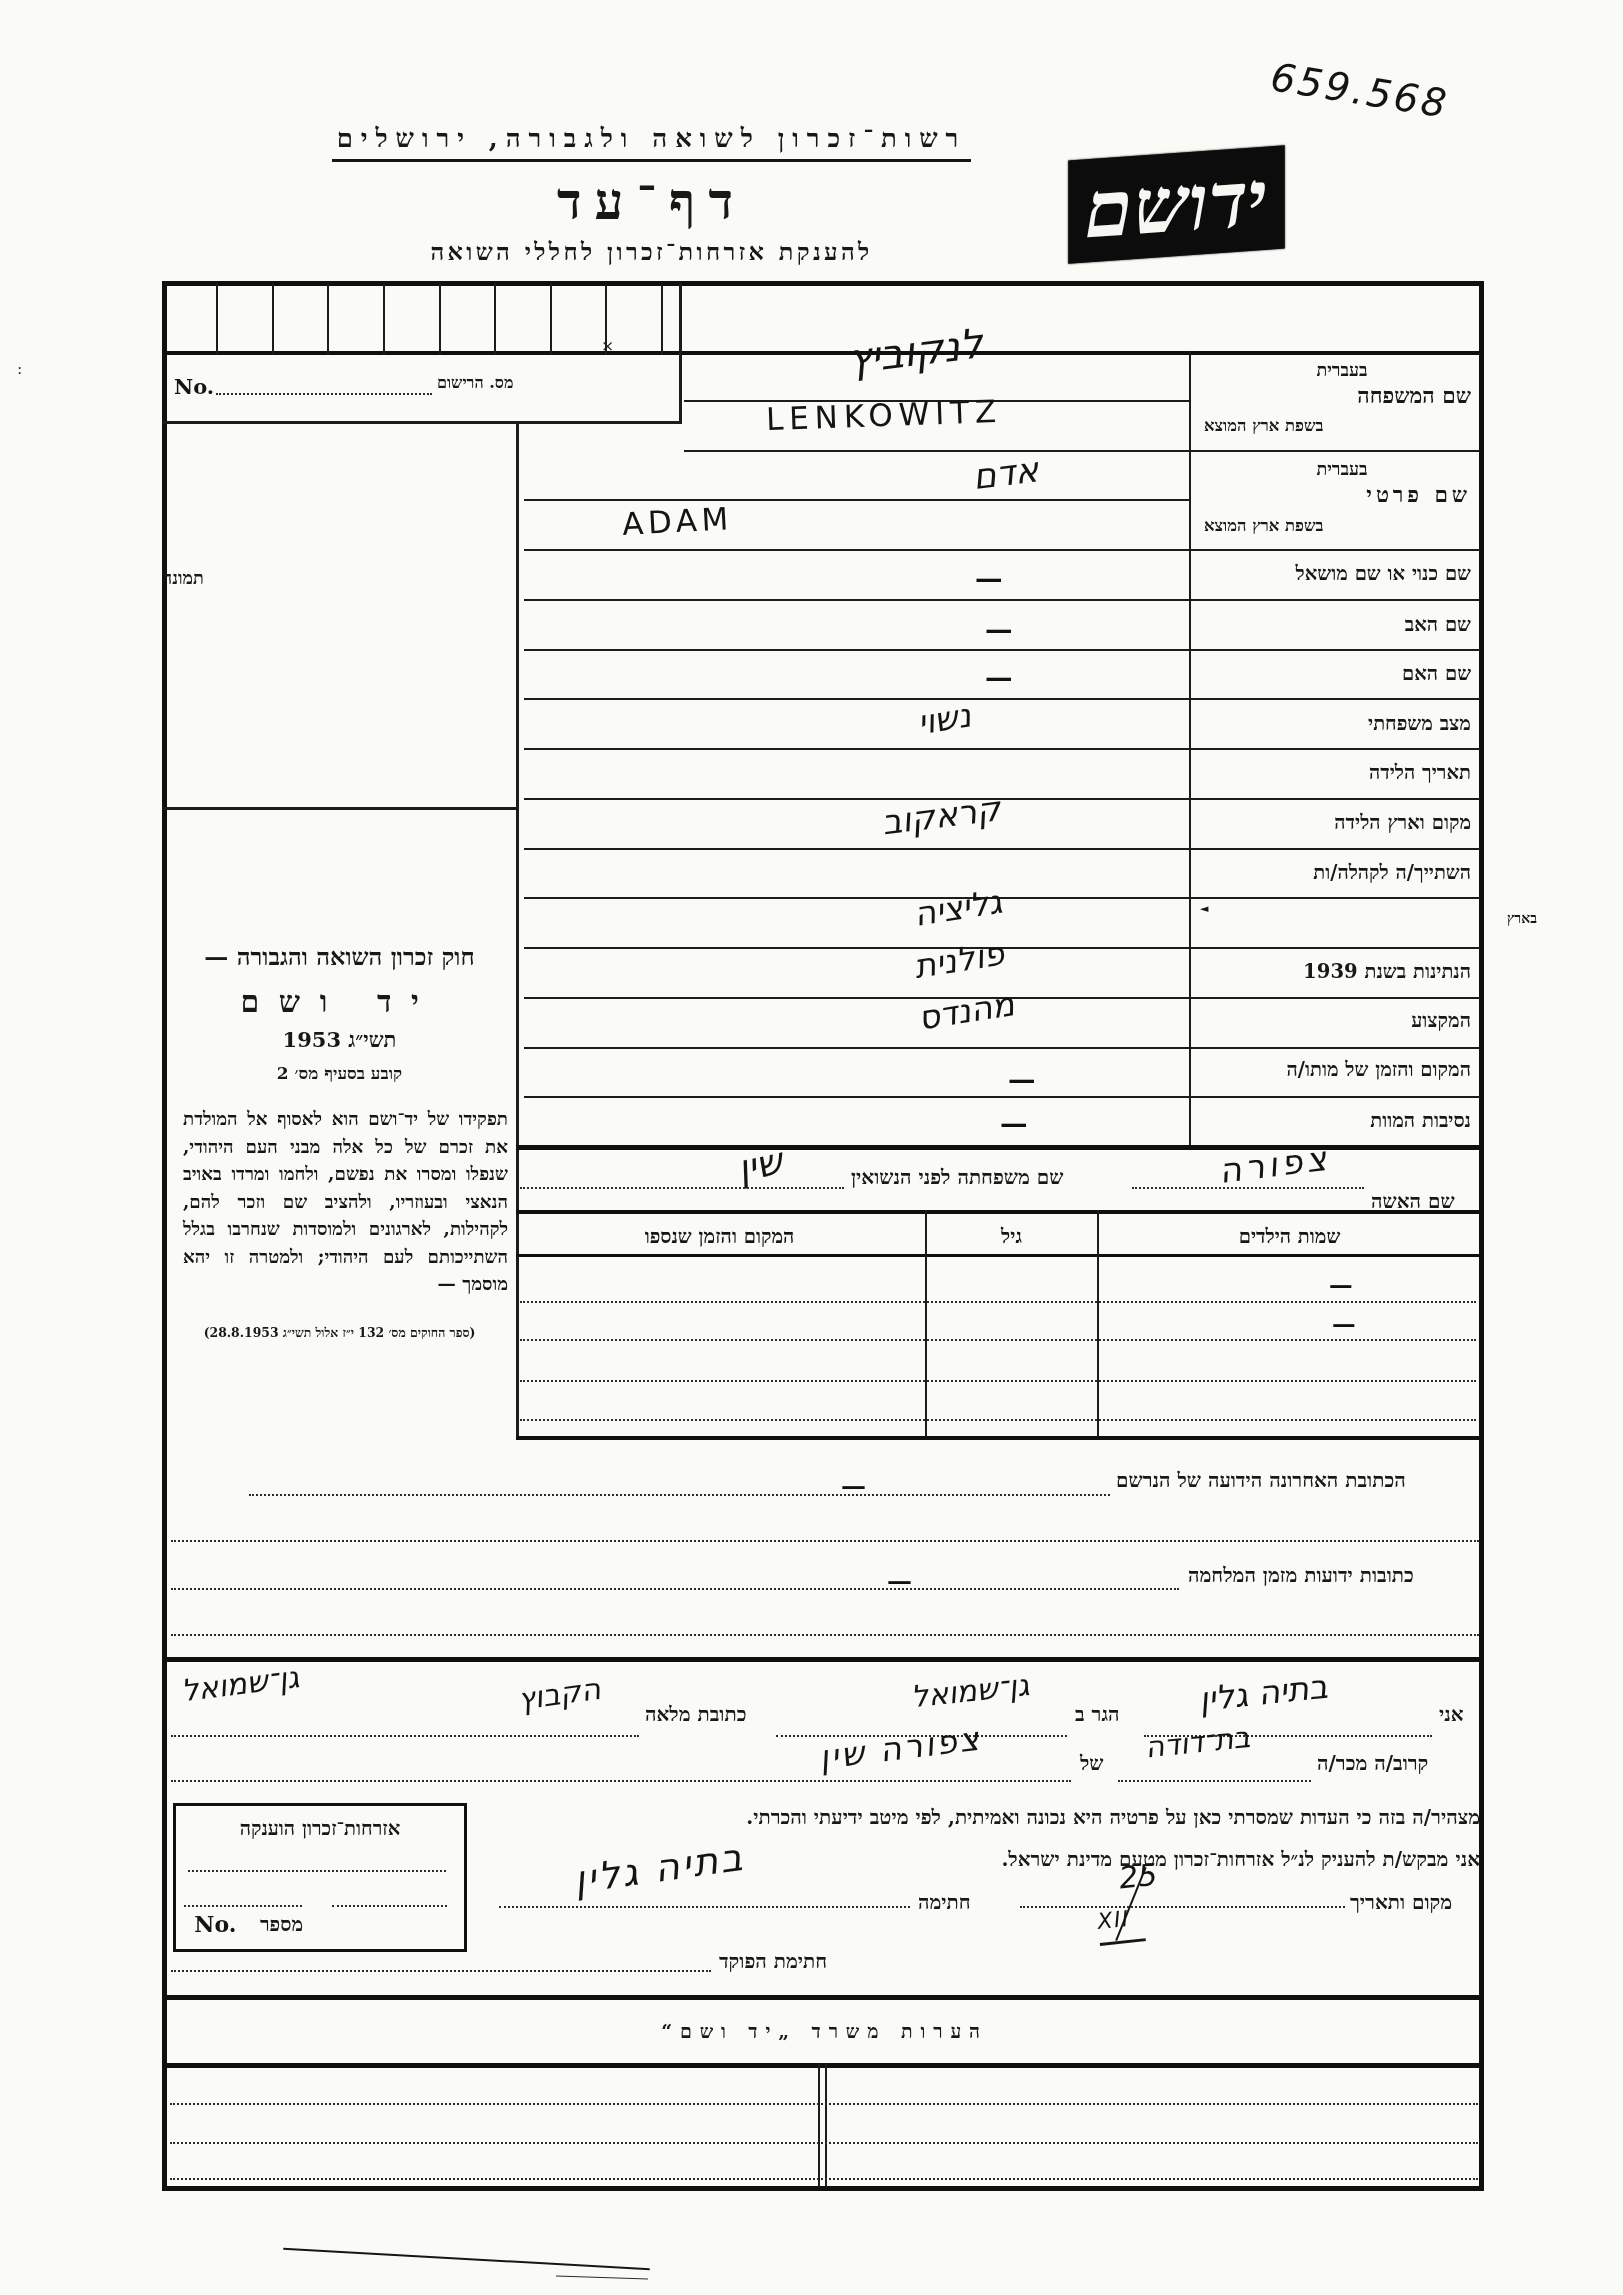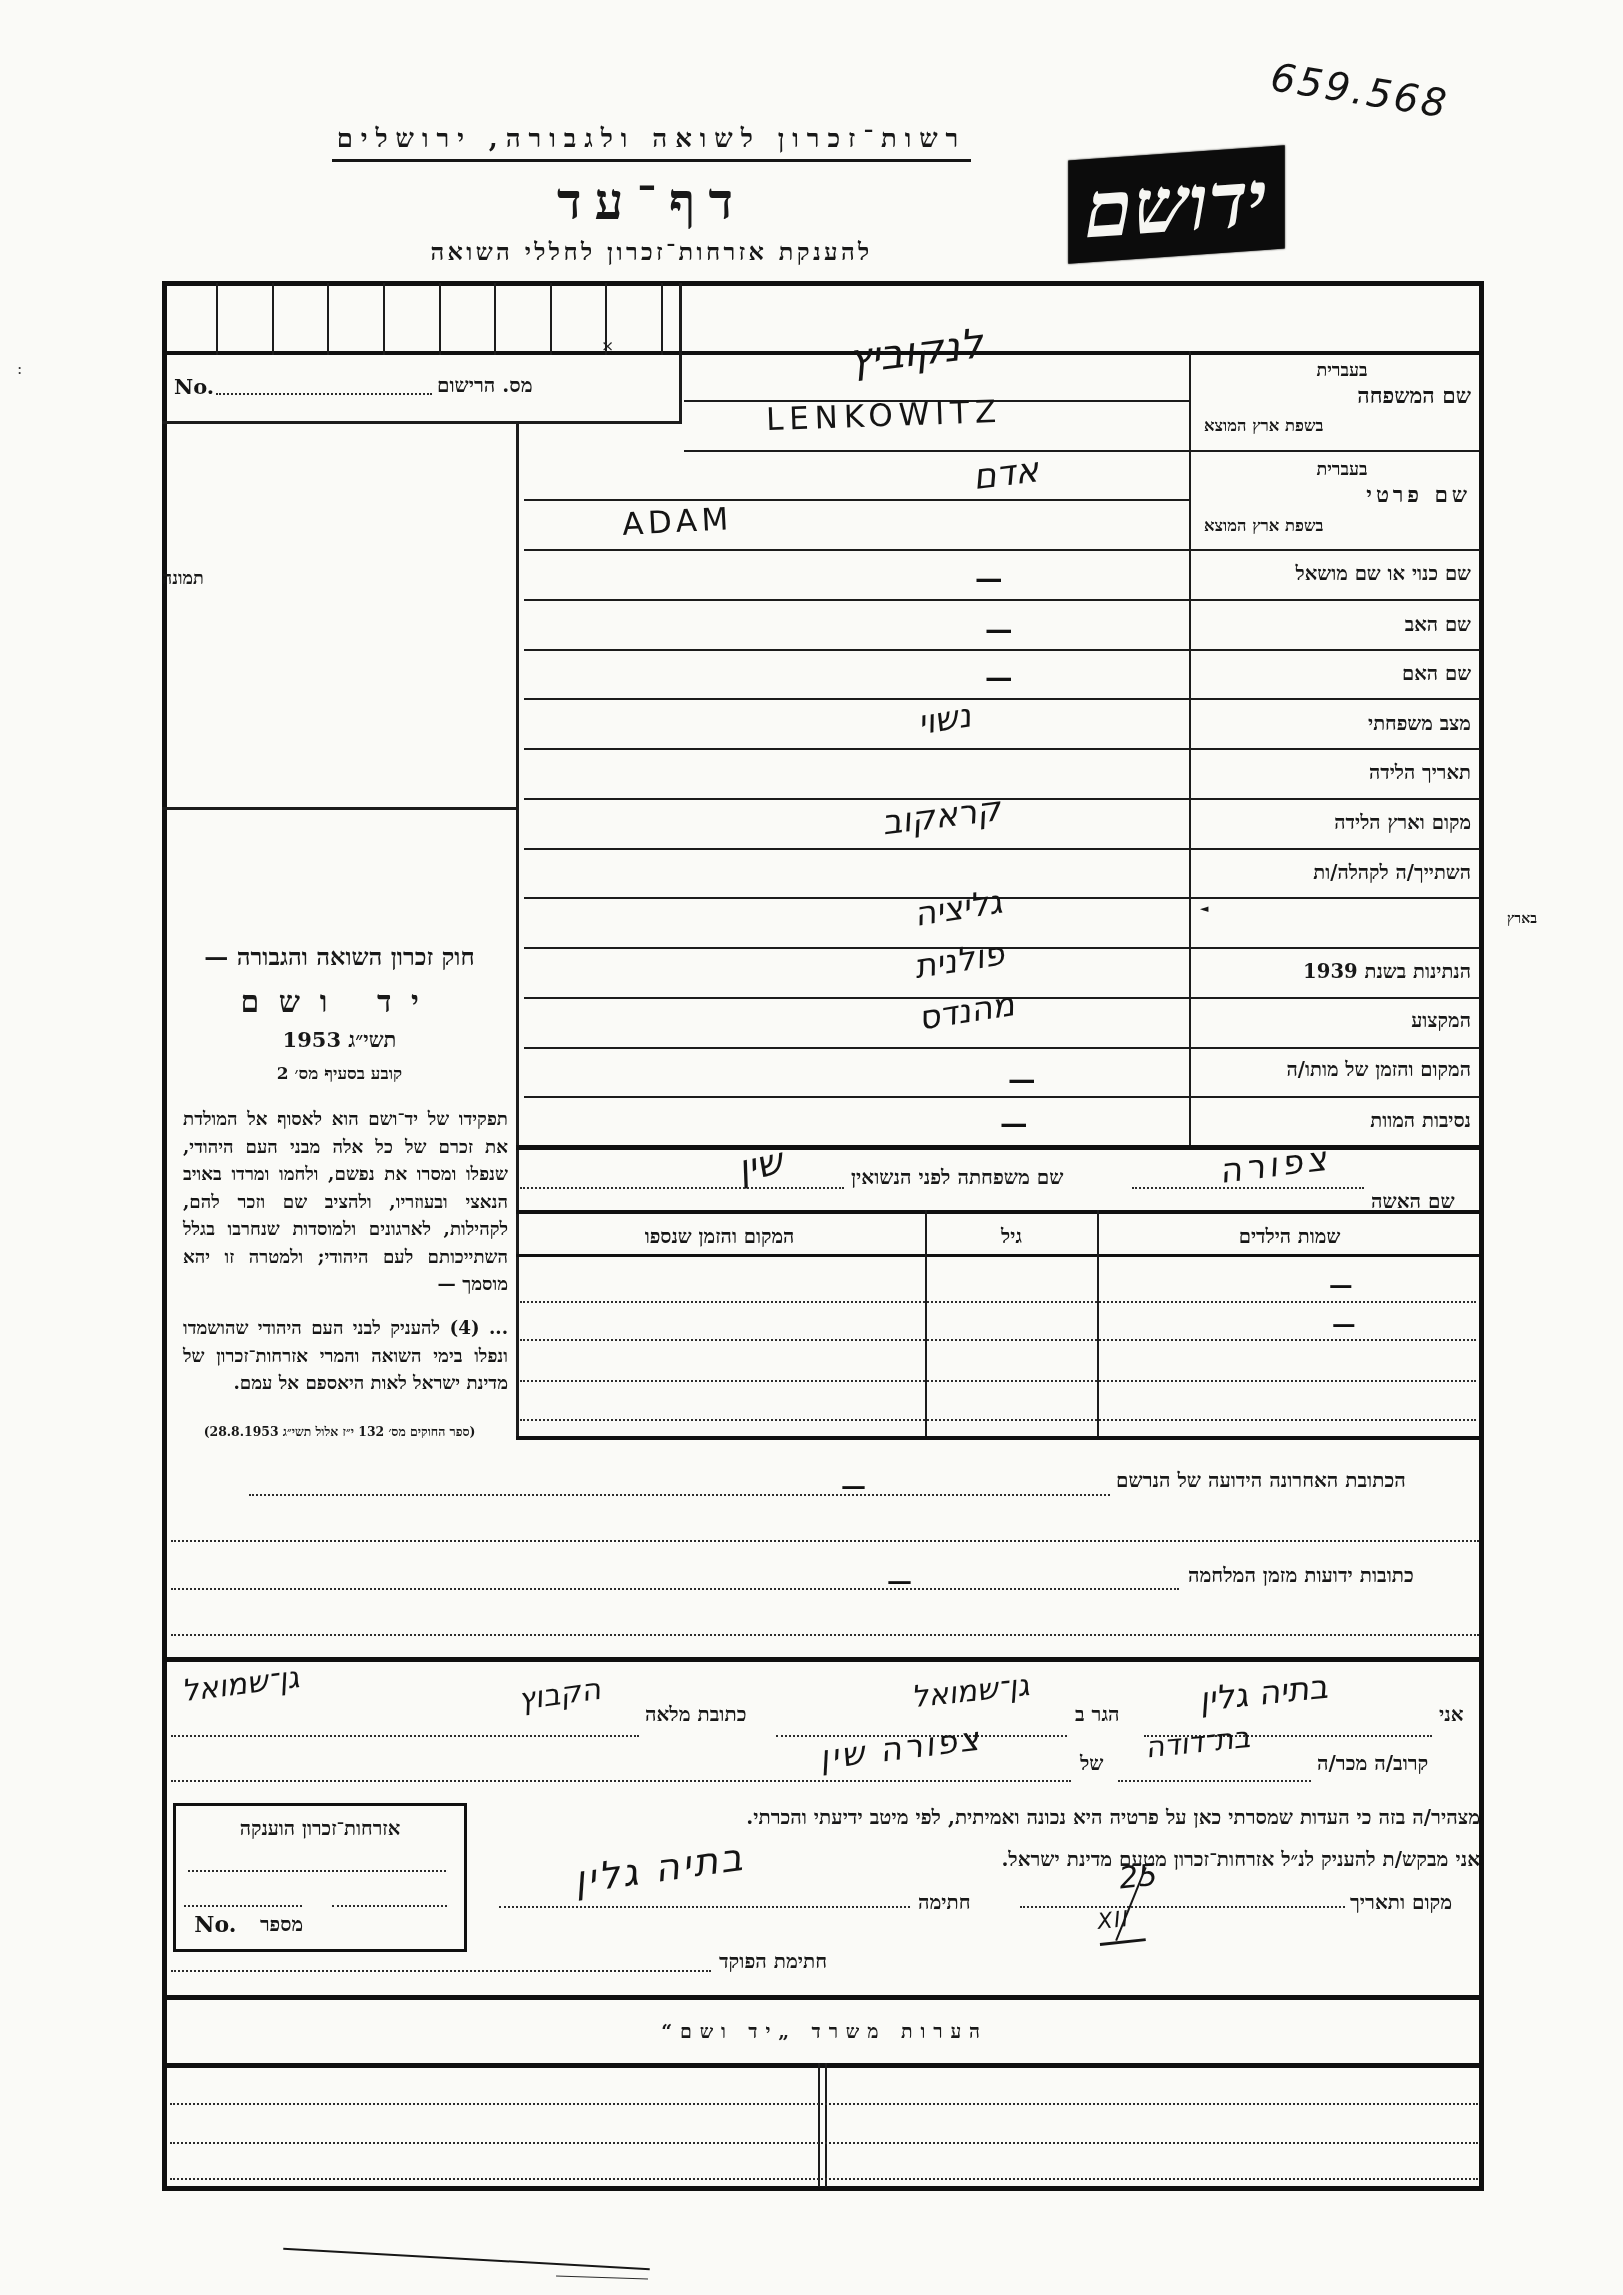--- a/index.html
+++ b/index.html
@@ -55,21 +55,21 @@
   <div class="cell-tick" style="left:383px;"></div>
   <div class="cell-tick" style="left:439px;"></div>
   <div class="cell-tick" style="left:494px;"></div>
   <div class="cell-tick" style="left:550px;"></div>
   <div class="cell-tick" style="left:605px;"></div>
   <div class="cell-tick" style="left:661px;"></div>
   <div class="vl" style="left:679px;top:283px;height:139px;width:2.6px;"></div>
 
   <div class="abs" style="left:174px;top:374px;font-size:21px;font-weight:bold;font-family:'DejaVu Serif',serif;">No.</div>
   <div class="dt" style="left:216px;top:393px;width:216px;"></div>
-  <div class="label" style="position:absolute;left:437px;top:373px;font-size:20px;">מס. הרישום</div>
+  <div class="label" style="position:absolute;left:437px;top:373px;font-size:16px;">מס. הרישום</div>
   <div class="hl" style="left:162px;top:421px;width:520px;height:2.6px;"></div>
 
   <div class="vl" style="left:516px;top:422px;height:1018px;width:2.6px;"></div>
   <div class="hl" style="left:162px;top:807px;width:356px;height:2.6px;"></div>
   <div class="label" style="position:absolute;left:162px;top:567px;width:380px;text-align:left;font-size:17.7px;">תמונה</div>
 
   <div class="vl" style="left:1189px;top:351px;height:796px;"></div>
 
   <div class="hl" style="left:684px;top:400px;width:506px;"></div>
   <div class="hl" style="left:684px;top:450px;width:795px;"></div>
@@ -148,21 +148,20 @@
   <div class="abs dash" style="left:1329px;top:1271px;font-size:23.6px;">—</div>
   <div class="abs dash" style="left:1332px;top:1310px;font-size:23.6px;">—</div>
   <div class="th" style="left:516px;top:1436px;width:968px;height:3.9px;"></div>
 
   <div class="abs he" style="left:171px;top:895px;width:337px;">
     <div class="label" style="font-size:24px;text-align:center;white-space:normal;margin-top:47px;">חוק זכרון השואה והגבורה —</div>
     <div class="label" style="font-size:30px;text-align:center;letter-spacing:19.6px;margin-top:13px;">יד ושם</div>
     <div class="label" style="font-size:21px;text-align:center;margin-top:7.9px;">תשי״ג 1953</div>
     <div class="label" style="font-size:17px;text-align:center;margin-top:10.5px;">קובע בסעיף מס׳ 2</div>
     <div class="lawp" style="margin-top:21px;">תפקידו של יד־ושם הוא לאסוף אל המולדת את זכרם של כל אלה מבני העם היהודי, שנפלו ומסרו את נפשם, ולחמו ומרדו באויב הנאצי ובעוזריו, ולהציב שם וזכר להם, לקהילות, לארגונים ולמוסדות שנחרבו בגלל השתייכותם לעם היהודי; ולמטרה זו יהא מוסמך —</div>
-    <div class="lawp" style="margin-top:17px;">... (4) להעניק לבני העם היהודי שהושמדו ונפלו בימי השואה והמרי אזרחות־זכרון של מדינת ישראל לאות היאספם אל עמם.</div>
     <div class="label" style="font-size:12.4px;text-align:center;margin-top:27.5px;white-space:normal;">(ספר החוקים מס׳ 132 י״ז אלול תשי״ג 28.8.1953)</div>
   </div>
 
   <div class="label" style="position:absolute;left:1116px;top:1468px;font-size:20px;">הכתובת האחרונה הידועה של הנרשם</div>
   <div class="dt" style="left:249px;top:1494px;width:861px;"></div>
   <div class="abs dash" style="left:841px;top:1471px;font-size:25px;">—</div>
   <div class="dt" style="left:171px;top:1540px;width:1308px;"></div>
   <div class="label" style="position:absolute;left:1188px;top:1563px;font-size:20px;">כתובות ידועות מזמן המלחמה</div>
   <div class="dt" style="left:171px;top:1588px;width:1008px;"></div>
   <div class="abs dash" style="left:887px;top:1566px;font-size:25px;">—</div>

